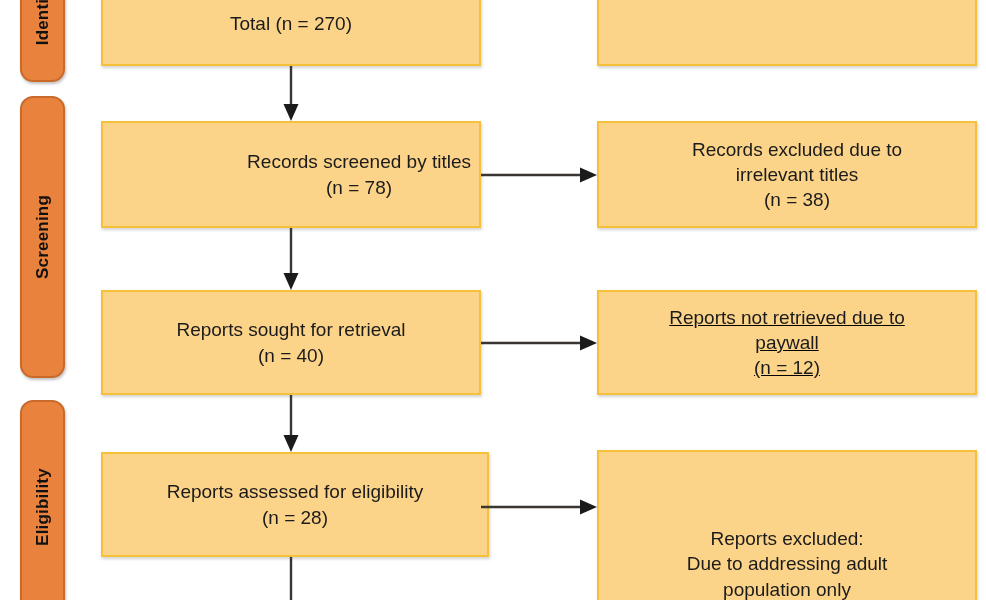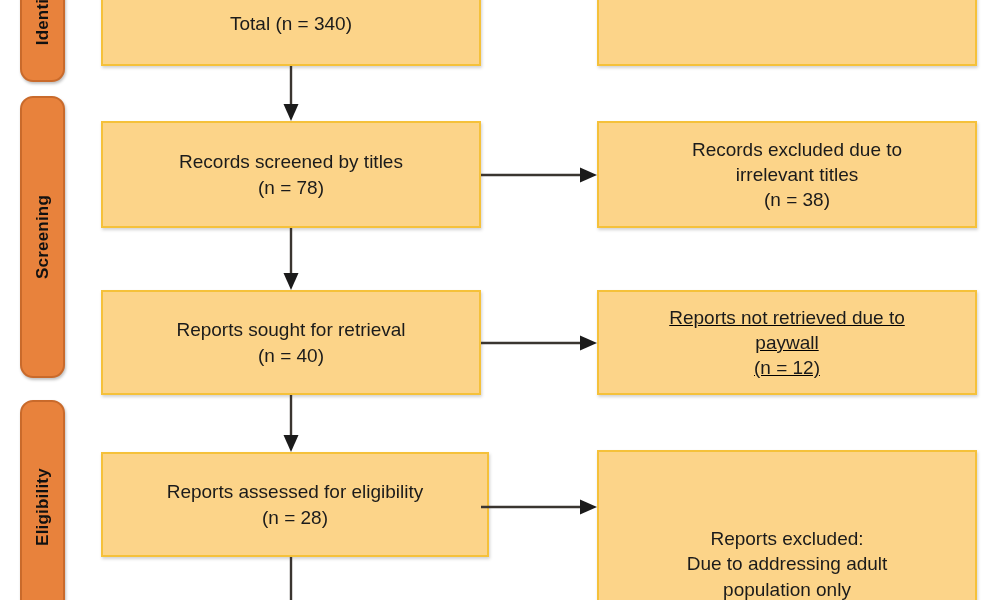--- a/index.html
+++ b/index.html
@@ -86,24 +86,24 @@
 
   <div class="stage-bar" style="left:20px; top:96px; width:45px; height:282px;">
     <div class="stage-bar-label">Screening</div>
   </div>
 
   <div class="stage-bar" style="left:20px; top:400px; width:45px; height:260px;">
     <div class="stage-bar-label" style="top:105px;">Eligibility</div>
   </div>
 
   <div class="flow-box" style="left:101px; top:-44px; width:380px; height:110px;">
-    <div class="flow-box-text" style="margin-top:26px;">Total (n = 340)</div>
+    <div class="flow-box-text" style="margin-top:26px;">Total (n = 270)</div>
   </div>
 
-  <div class="flow-box" style="left:101px; top:121px; width:380px; height:107px;">
+  <div class="flow-box" style="left:101px; top:121px; width:380px; height:107px;justify-content:flex-end;">
     <div class="flow-box-text">Records screened by titles
 (n = 78)</div>
   </div>
 
   <div class="flow-box" style="left:101px; top:290px; width:380px; height:105px;">
     <div class="flow-box-text">Reports sought for retrieval
 (n = 40)</div>
   </div>
 
   <div class="flow-box" style="left:101px; top:452px; width:388px; height:105px;">

